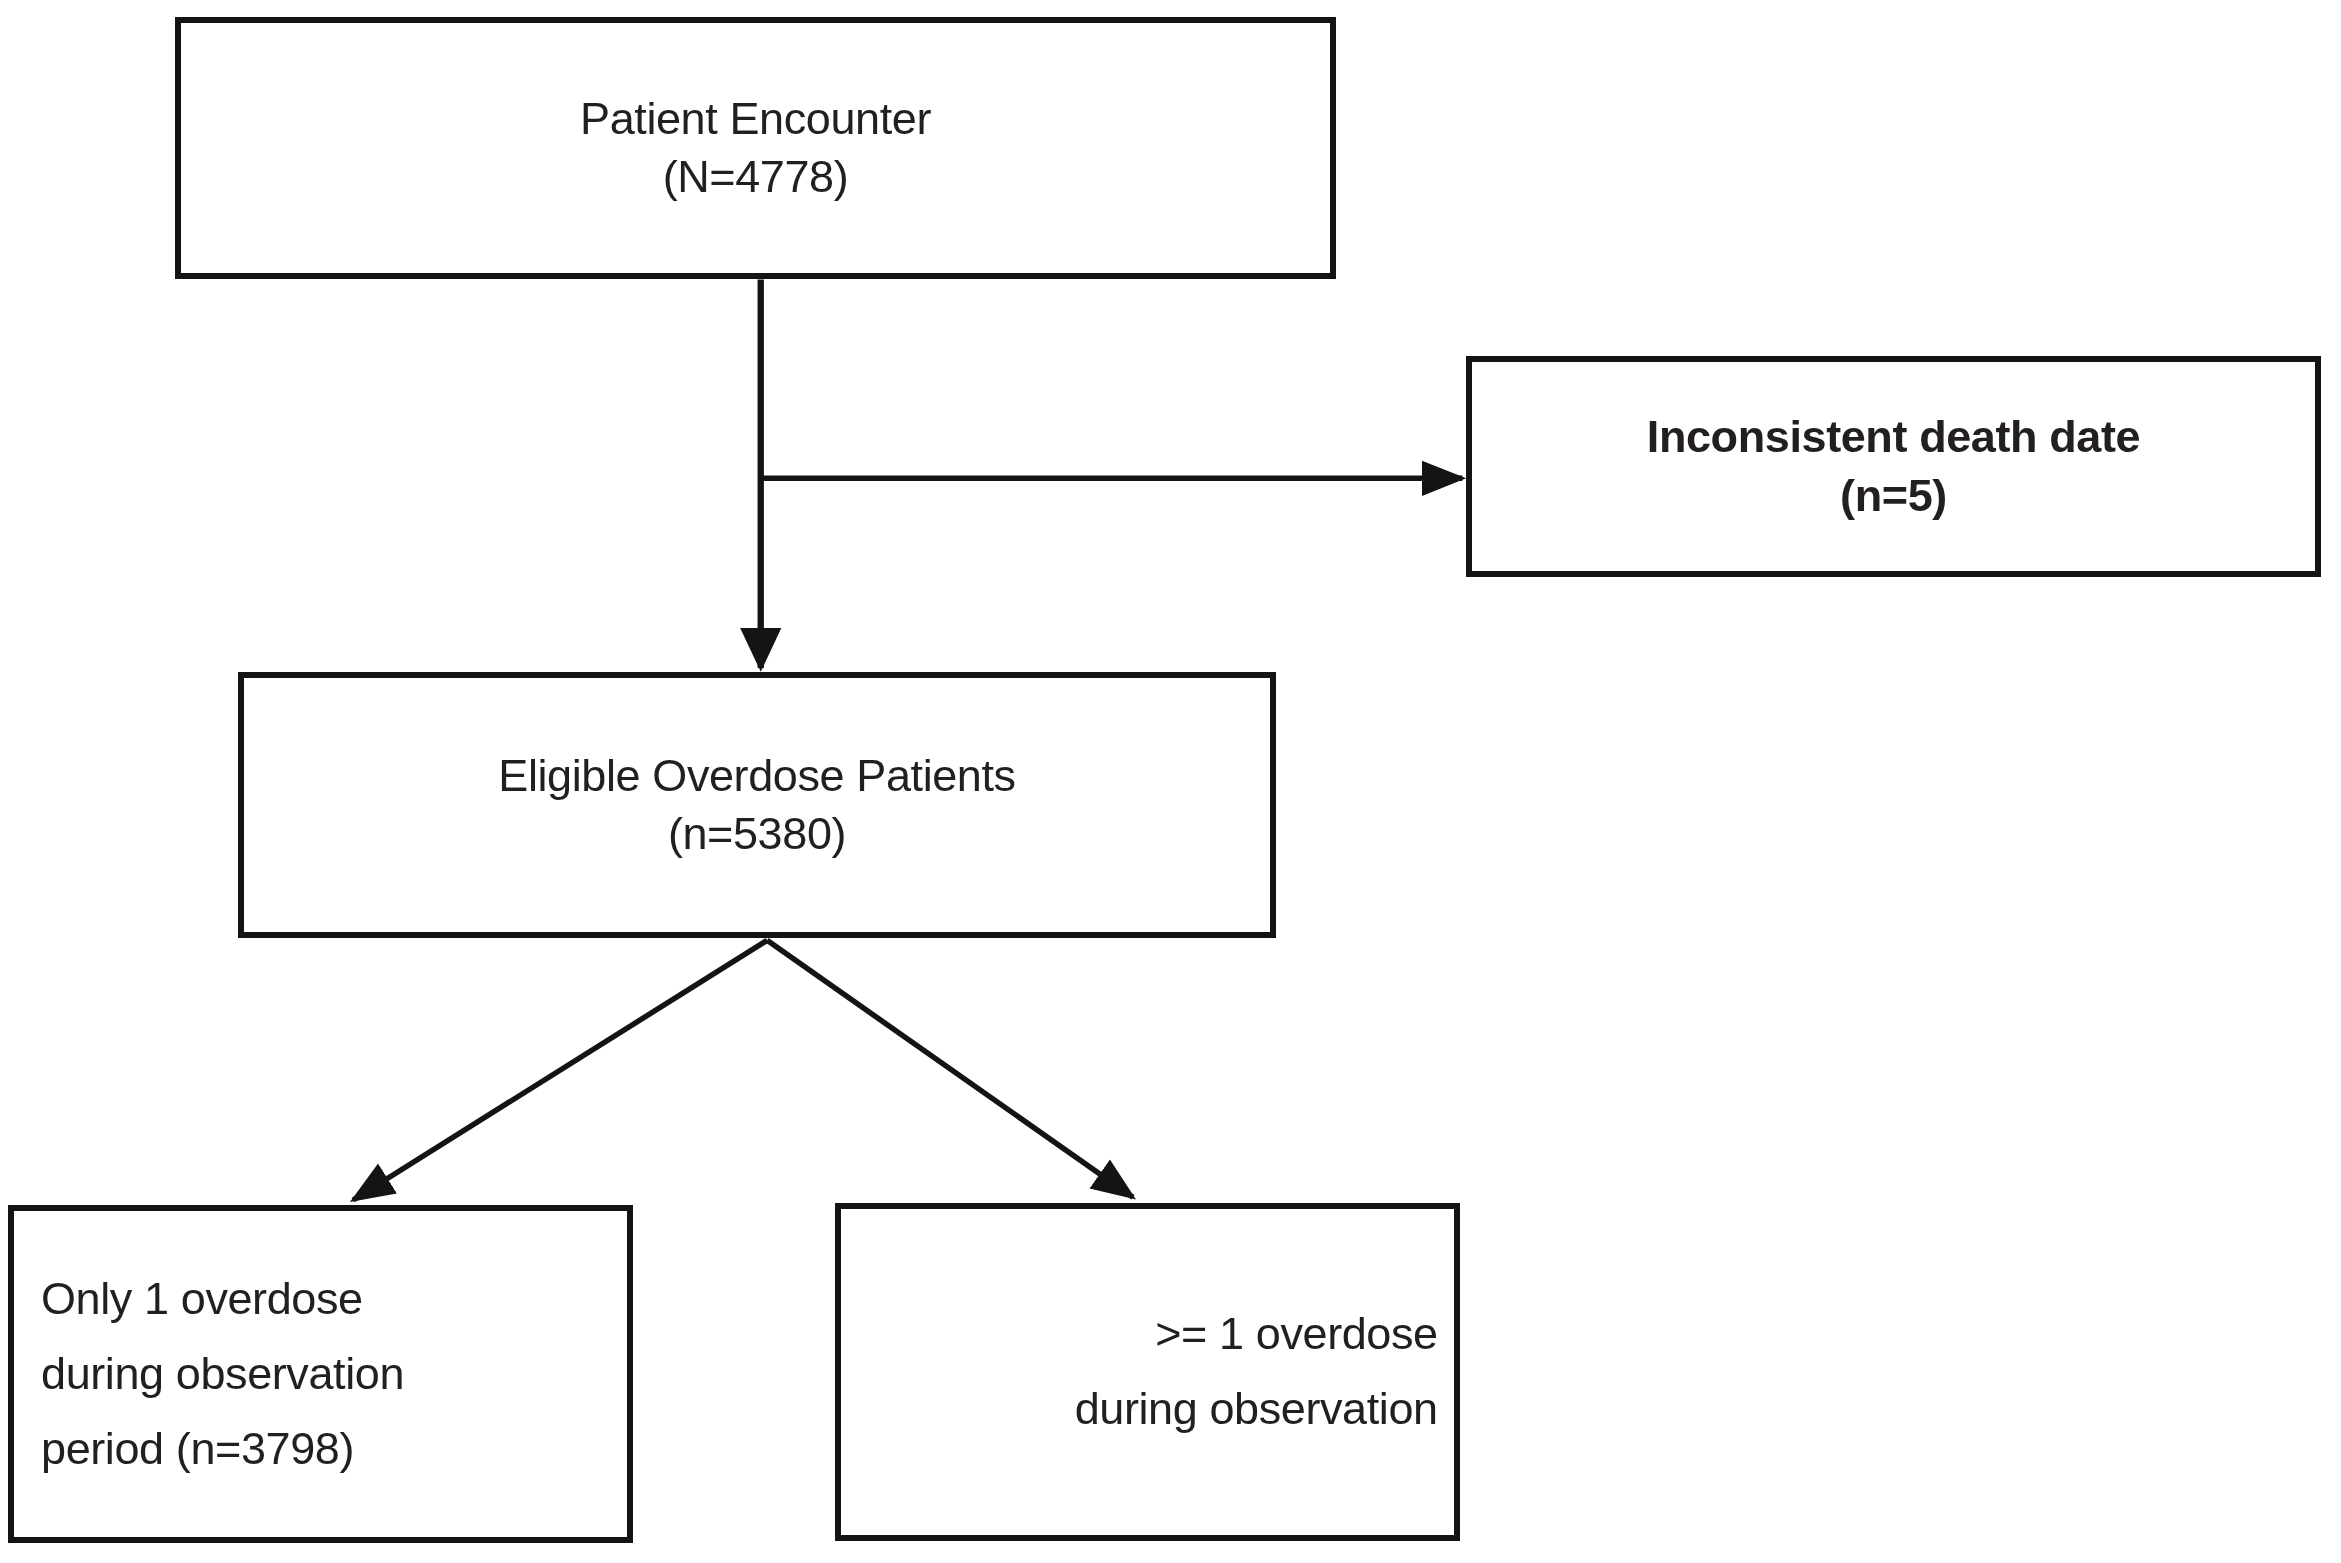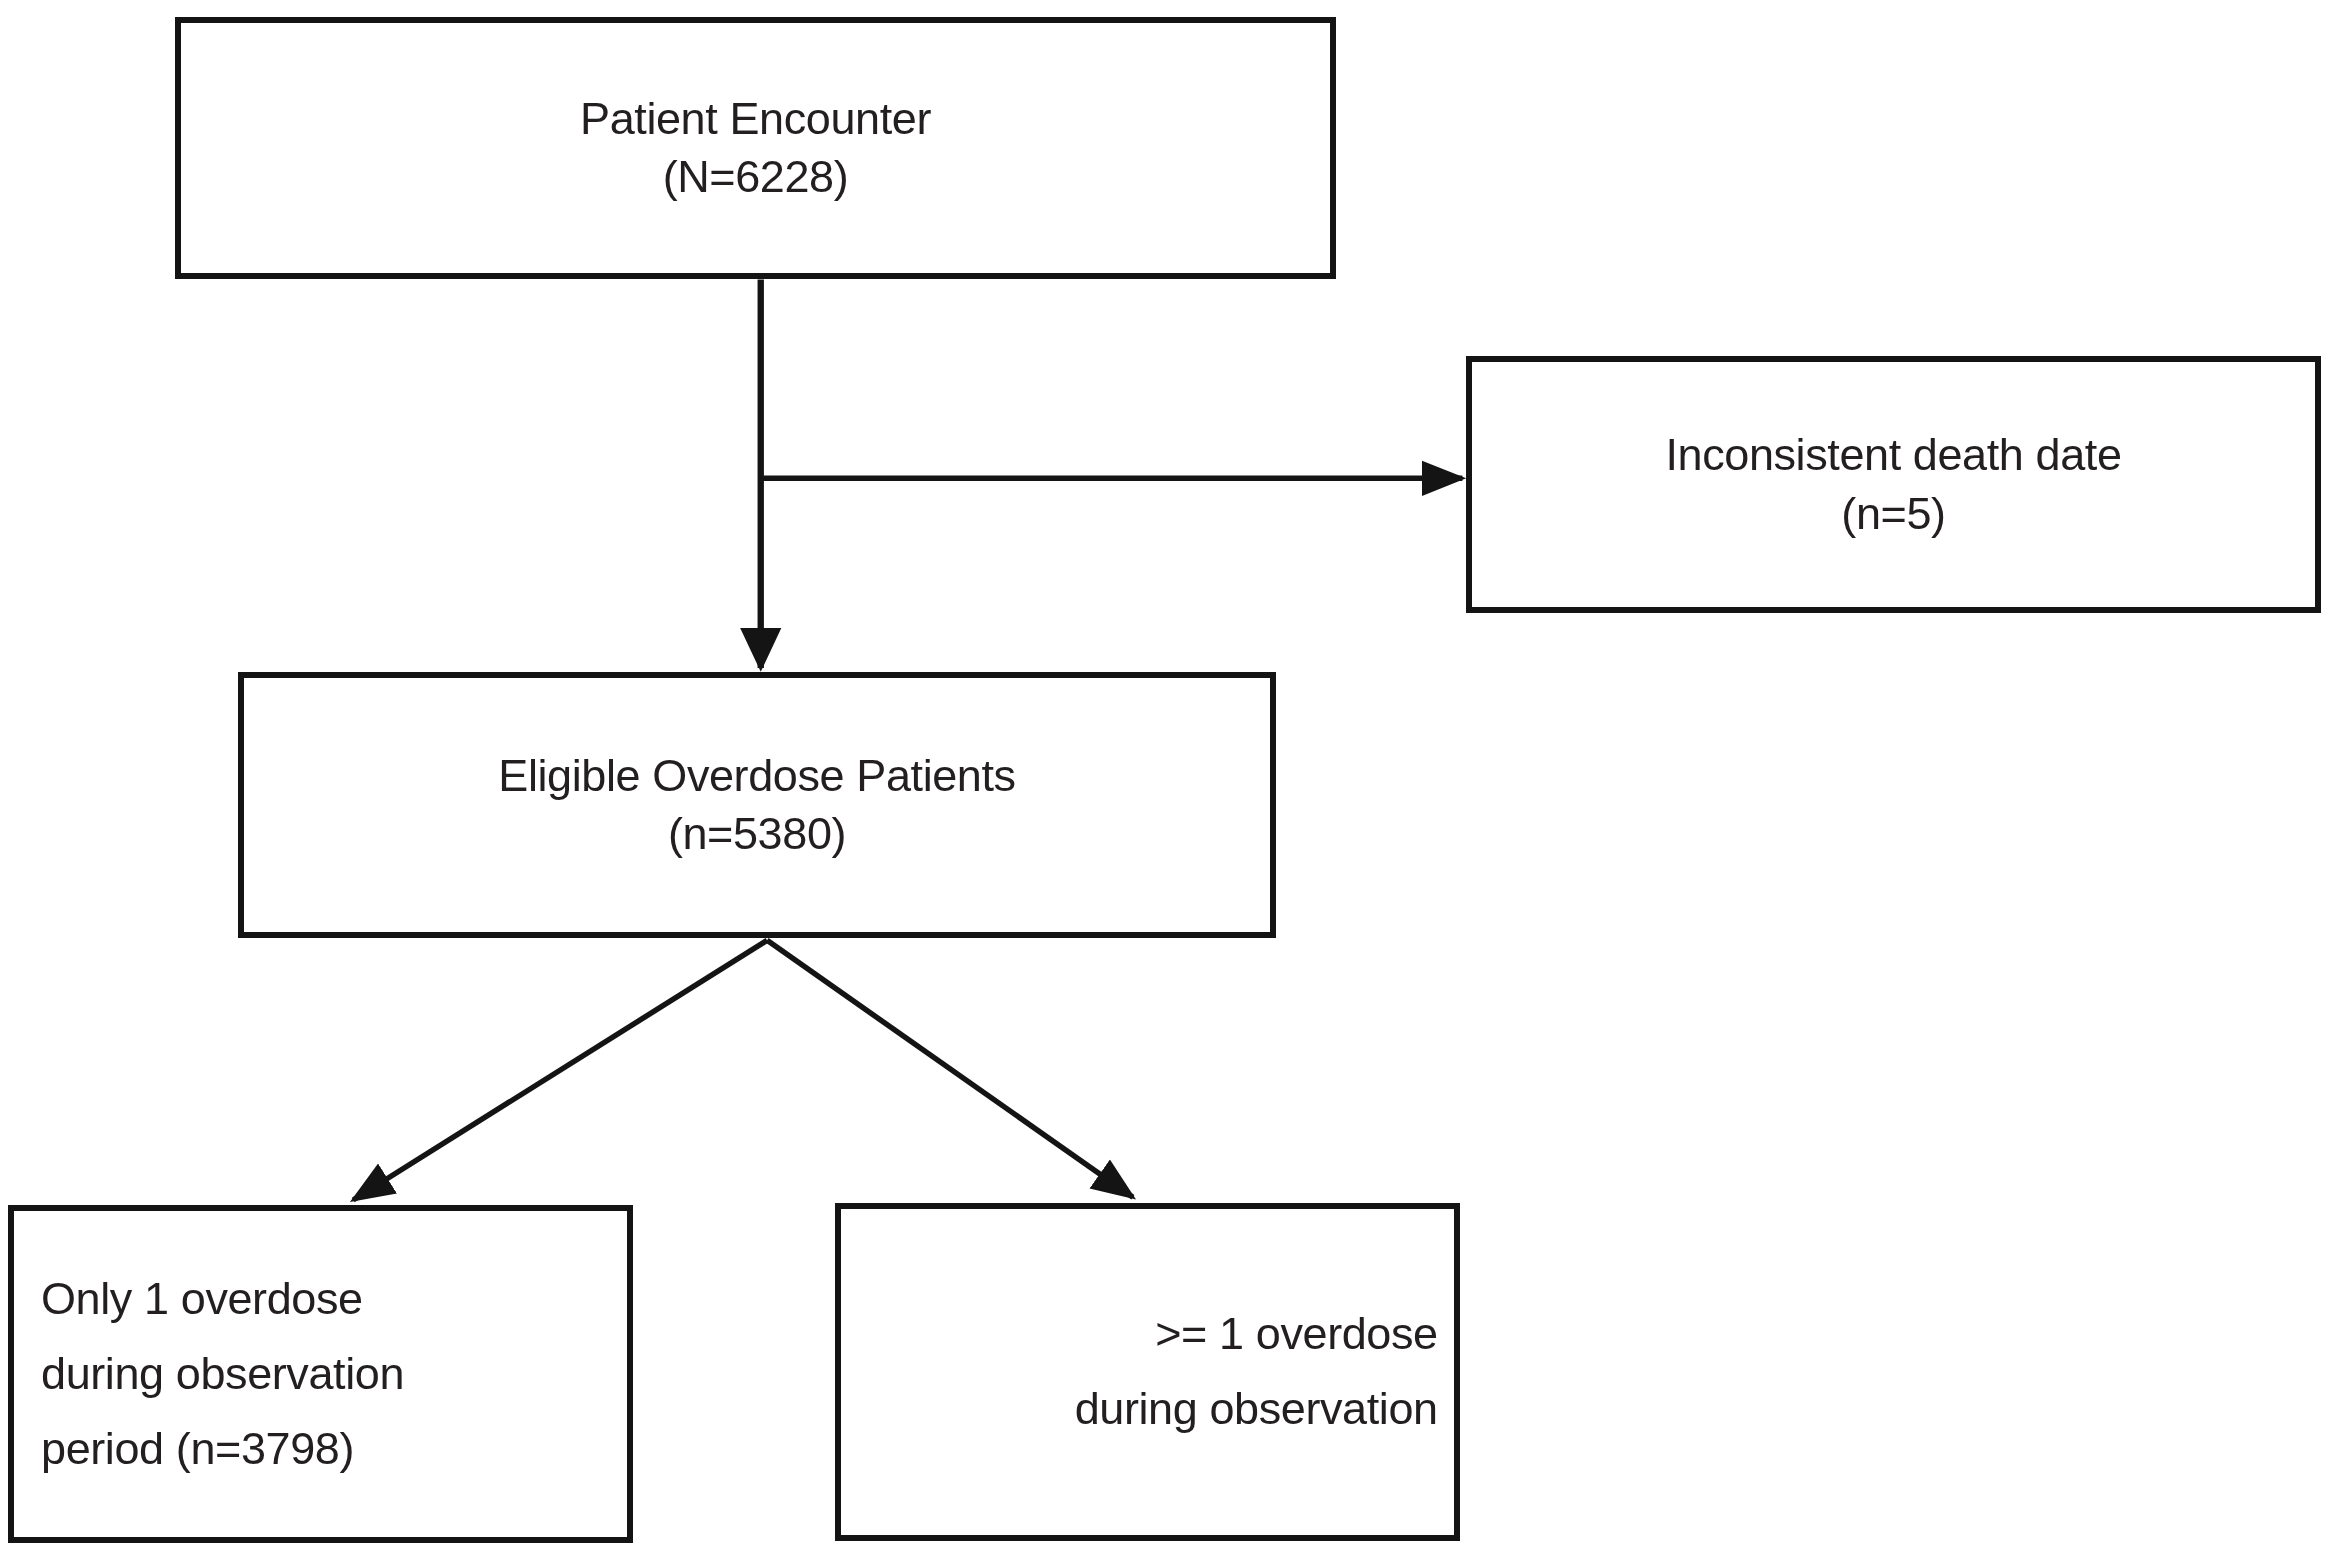--- a/index.html
+++ b/index.html
@@ -48,21 +48,21 @@
   }
   .flow-box.left-text .line {
     margin: 8.2px 0;
   }
 
   
   #box-patient-encounter {
     left: 175px; top: 17px; width: 1161px; height: 262px;
   }
   #box-inconsistent-death-date {
-    left: 1466px; top: 356px; width: 855px; height: 257px;
+    left: 1466px; top: 356px; width: 855px; height: 221px; font-weight: bold;
   }
   #box-eligible-overdose-patients {
     left: 238px; top: 672px; width: 1038px; height: 266px;
   }
   #box-single-overdose {
     left: 8px; top: 1205px; width: 625px; height: 338px;
   }
   #box-multiple-overdose {
     left: 835px; top: 1203px; width: 625px; height: 338px; align-items: flex-end;
   }
@@ -103,21 +103,21 @@
       <line x1="845" y1="1036" x2="389" y2="1322" stroke="#141414" stroke-width="6" marker-end="url(#arrow-thin)"></line>
     </g>
 
     <g>
       <line x1="845" y1="1036" x2="1248" y2="1319" stroke="#141414" stroke-width="6" marker-end="url(#arrow-thin)"></line>
     </g>
   </svg>
 
   <div class="flow-box center-text" id="box-patient-encounter">
     <span class="line">Patient Encounter</span>
-    <span class="line">(N=6228)</span>
+    <span class="line">(N=4778)</span>
   </div>
 
   <div class="flow-box center-text" id="box-inconsistent-death-date">
     <span class="line">Inconsistent death date</span>
     <span class="line">(n=5)</span>
   </div>
 
   <div class="flow-box center-text" id="box-eligible-overdose-patients">
     <span class="line">Eligible Overdose Patients</span>
     <span class="line">(n=5380)</span>

